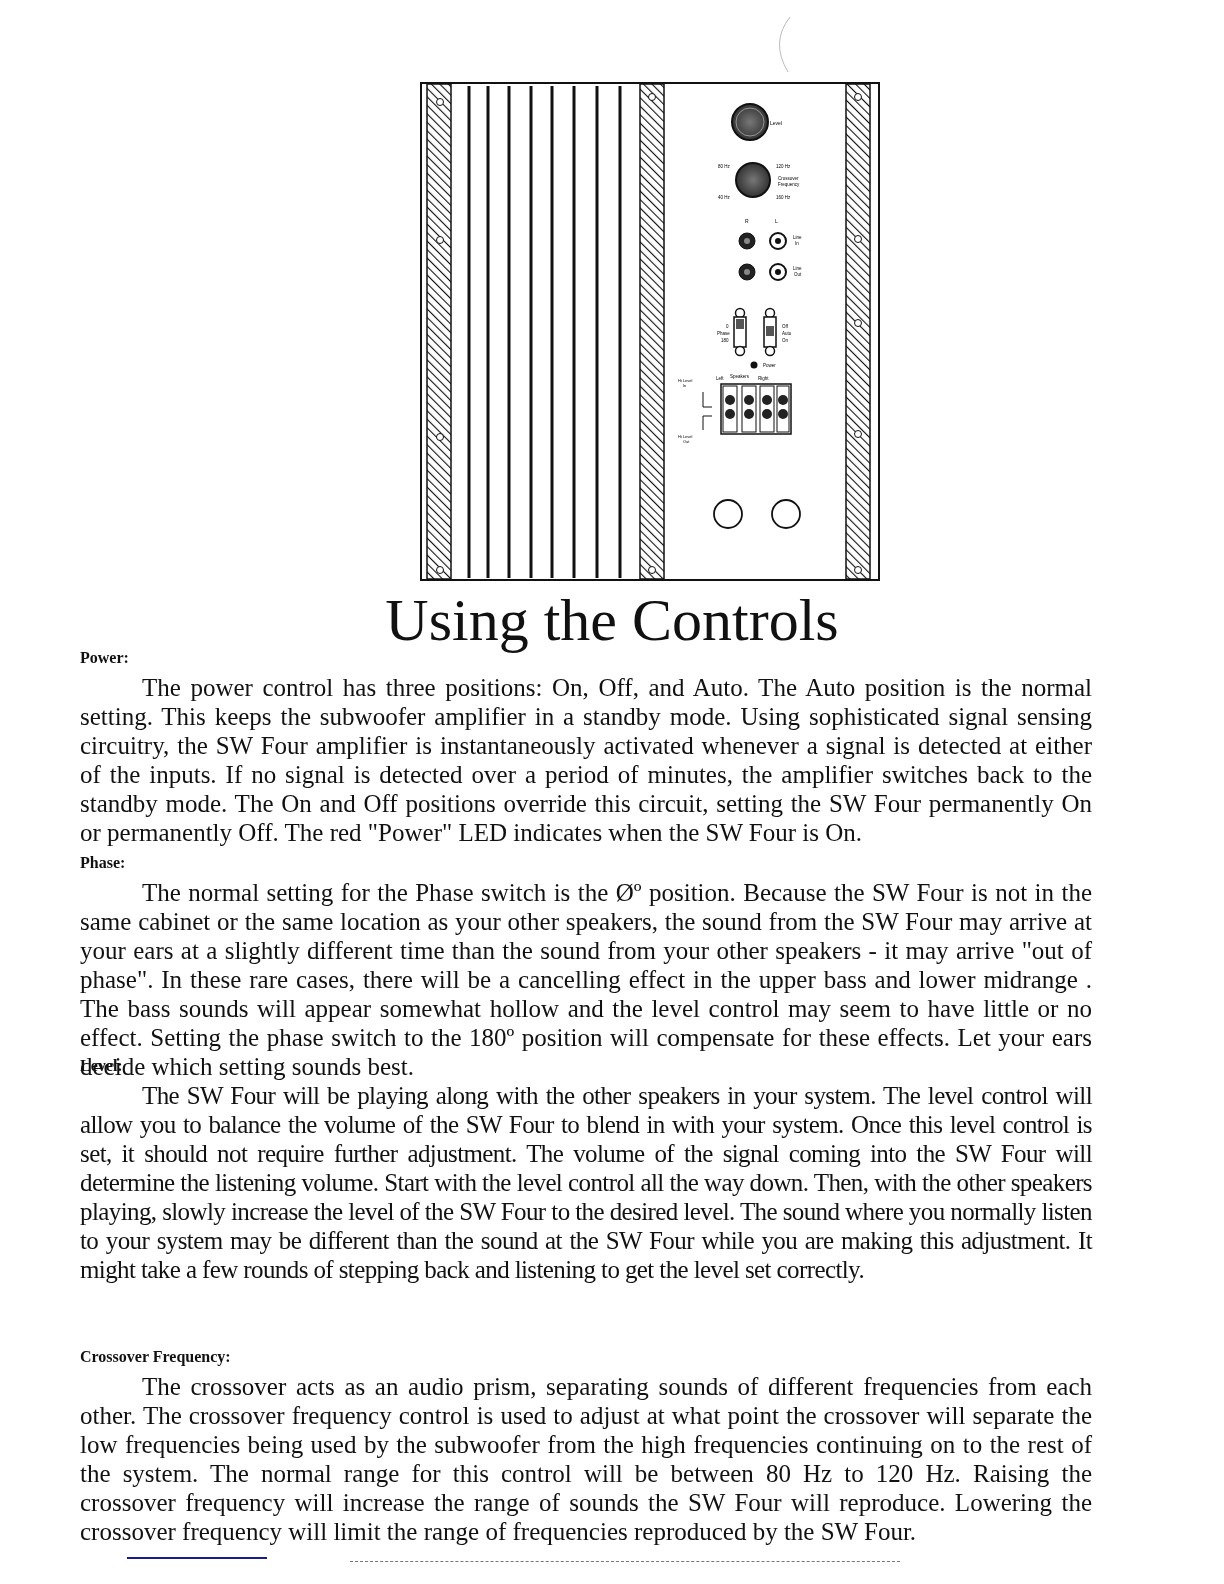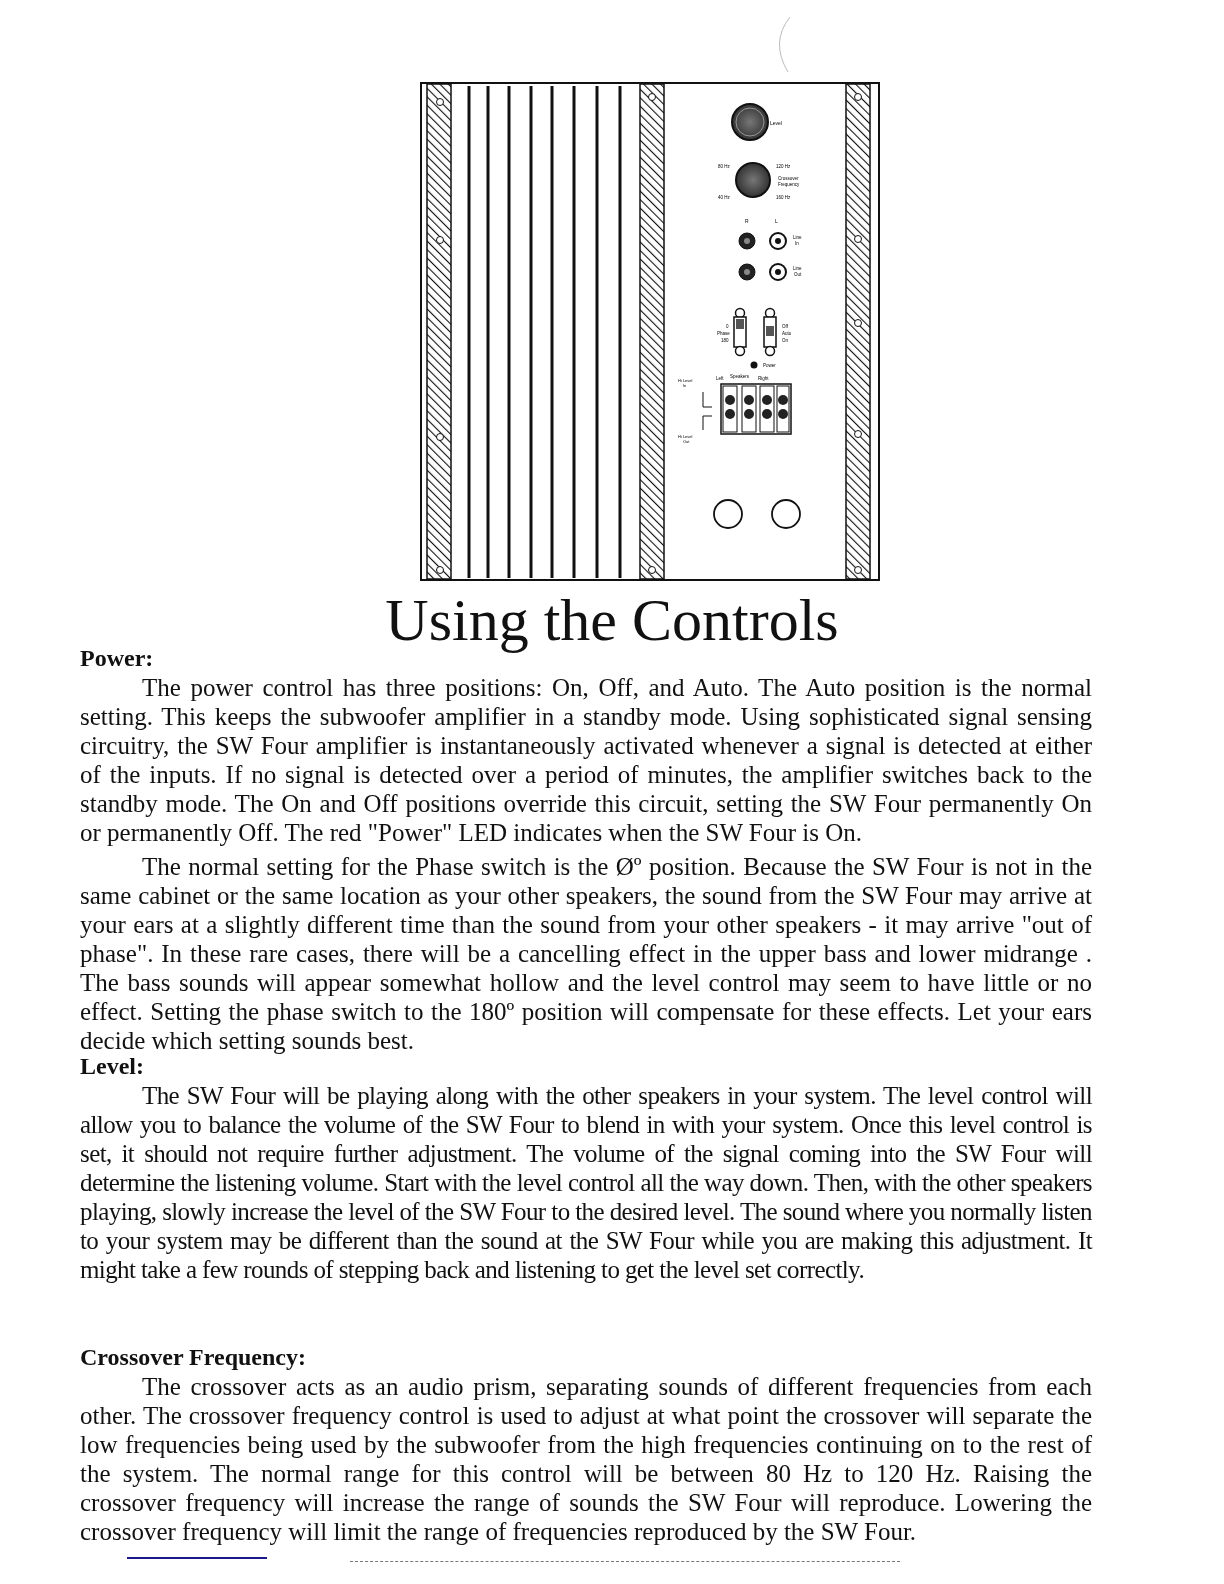--- a/index.html
+++ b/index.html
@@ -3,21 +3,21 @@
   <meta charset="utf-8">
   <style>
     html, body { margin: 0; padding: 0; background: #ffffff; }
     body { width: 1224px; height: 1584px; position: relative; overflow: hidden;
            font-family: "Liberation Serif", "DejaVu Serif", serif; color: #111; }
     .diagram { position: absolute; left: 420px; top: 82px; width: 460px; height: 500px; }
     .diagram svg { width: 460px; height: 500px; display: block; }
     .title { position: absolute; left: 0; width: 1224px; top: 585px; text-align: center;
              font-size: 60px; line-height: 70px; box-sizing: border-box; }
     .section { position: absolute; left: 80px; width: 1012px; }
-    .section h2 { margin: 0; font-size: 24px; font-weight: bold; line-height: 26px; }
+    .section h2 { margin: 0; font-size: 16px; font-weight: bold; line-height: 26px; }
     .section p { margin: 0; font-size: 25px; line-height: 29px; text-indent: 62px;
                  text-align: justify; }
     .cond p { letter-spacing: -0.6px; }
     .footer-line { position: absolute; top: 1557px; height: 2px; }
     .pencil-arc { position: absolute; left: 770px; top: 12px; width: 40px; height: 70px; }
   </style>
 </head>
 <body>
 
 <div class="pencil-arc">
@@ -164,20 +164,21 @@
 </div>
 
 <h1 class="title" style="margin:0;font-weight:normal;">Using the Controls</h1>
 
 <div class="section" style="top:645px;">
   <h2>Power:</h2>
   <p style="margin-top:2px;">The power control has three positions: On, Off, and Auto.  The Auto position is the normal setting. This keeps the subwoofer amplifier in a standby mode.  Using sophisticated signal sensing circuitry, the SW Four amplifier is instantaneously activated whenever a signal is detected at either of the inputs.  If no signal is detected over a period of minutes, the amplifier switches back to the standby mode.  The On and Off positions override this circuit, setting the SW Four permanently On or permanently Off. The red "Power" LED indicates when the SW Four is On.</p>
 </div>
 
 <div class="section" style="top:850px;">
+  <h2>Phase:</h2>
   <p style="margin-top:2px;">The normal setting for the Phase switch is the Øº position.  Because the SW Four is not in the same cabinet or the same location as your other speakers, the sound from the SW Four may arrive at your ears at a slightly different time than the sound from your other speakers -  it may arrive "out of phase".  In these rare cases, there will be a cancelling effect in the upper bass and lower midrange . The bass sounds will appear somewhat hollow and the level control may seem to have little or no effect.  Setting the phase switch to the 180º position will compensate for these effects. Let your ears decide which setting sounds best.</p>
 </div>
 
 <div class="section cond" style="top:1053px;">
   <h2>Level:</h2>
   <p style="margin-top:2px;">The SW Four will be playing along with the other speakers in your system.  The level control will allow you to balance the volume of the SW Four to blend in with your system. Once this level control is set, it should not require further adjustment.  The volume of the signal coming into the SW Four will determine the listening volume.  Start with the level control all the way down.  Then, with the other speakers playing, slowly increase the level of the SW Four to the desired level.  The sound where you normally listen to your system may be different than the sound at the SW Four while you are making this adjustment.  It might take a few rounds of stepping back and listening to get the level set correctly.</p>
 </div>
 
 <div class="section" style="top:1344px;">
   <h2>Crossover Frequency:</h2>

